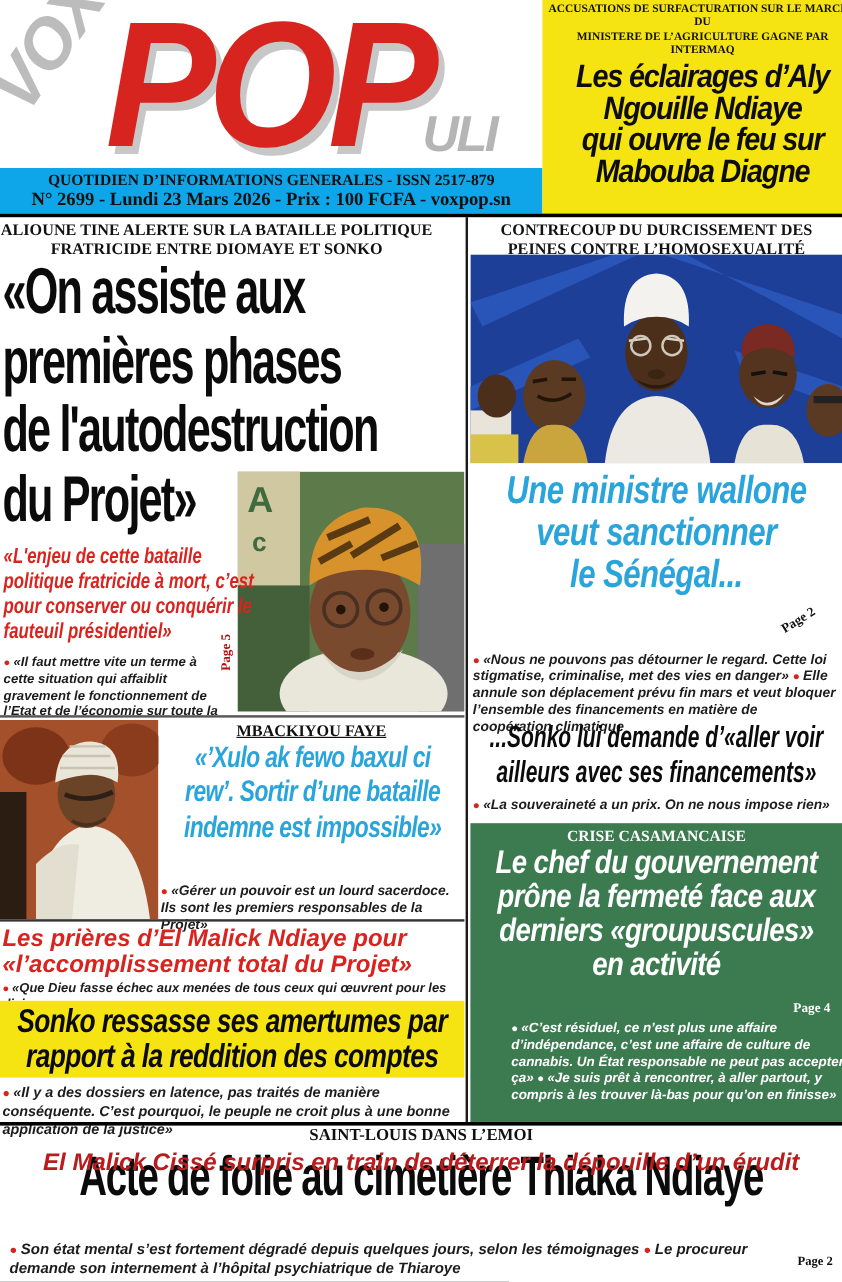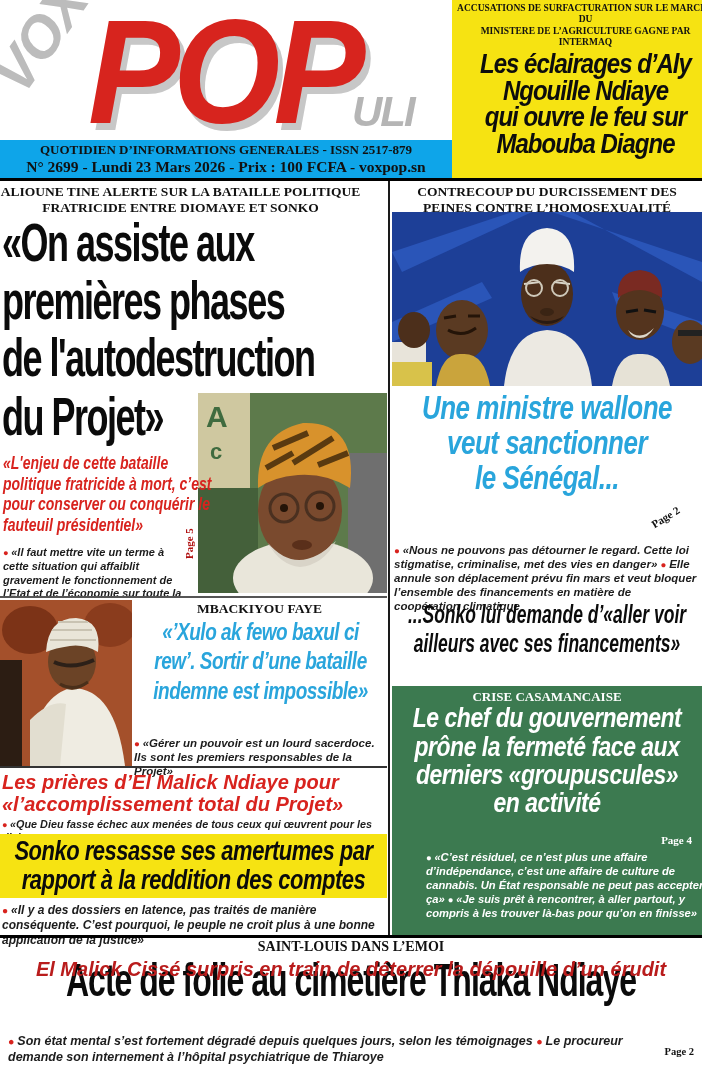--- a/index.html
+++ b/index.html
@@ -29,21 +29,21 @@
   .b.white::before { color:#fff; }
 
   
   .lc { position:absolute; left:0; top:181px; width:387px; height:754px; }
   .lc-headline1 { position:absolute; left:2px; top:33px; width:385px; font:900 36px "Liberation Sans",sans-serif; color:#0b0b0b; line-height:1.07; letter-spacing:-1.5px; transform:scaleY(1.5); transform-origin:top left; white-space:pre-line; }
   .photo1 { position:absolute; left:198px; top:212px; width:189px; height:200px; }
   .sub1 { position:absolute; left:3px; top:271px; width:228px; font:italic 800 14px "Liberation Sans",sans-serif; color:#d8231e; line-height:1.15; transform:scaleY(1.3); transform-origin:top left; white-space:pre-line; }
   .bul1 { position:absolute; left:3px; top:365px; width:184px; font:italic 600 11px "Liberation Sans",sans-serif; color:#1c1c1c; line-height:1.25; }
   .page5 { position:absolute; left:183px; top:378px; font:bold 11px "Liberation Serif",serif; color:#b01010; transform:rotate(-90deg); transform-origin:left top; }
   .hl1 { position:absolute; left:0; top:415px; width:387px; height:2px; background:#555; }
-  .kicker2 { position:absolute; left:132px; top:420px; width:255px; }
+  .kicker2 { position:absolute; left:132px; top:420px; width:255px;text-decoration:underline; }
   .photo2 { position:absolute; left:0; top:419px; width:132px; height:166px; }
   .hl2blue { position:absolute; left:134px; top:437px; width:253px; font:italic 800 19px "Liberation Sans",sans-serif; color:#29a5dc; line-height:1.18; letter-spacing:-0.5px; text-align:center; transform:scaleY(1.3); transform-origin:top center; white-space:pre-line; }
   .bul2 { position:absolute; left:134px; top:556px; width:253px; font:italic 600 11.5px "Liberation Sans",sans-serif; color:#1c1c1c; line-height:1.2; }
   .hl3 { position:absolute; left:0; top:585px; width:387px; height:2px; background:#333; }
   .head3 { position:absolute; left:2px; top:590px; width:385px; font:italic 900 20px "Liberation Sans",sans-serif; color:#d8231e; line-height:1.1; white-space:pre-line; }
   .bul3 { position:absolute; left:2px; top:637px; width:384px; font:italic 600 10.8px "Liberation Sans",sans-serif; color:#1c1c1c; line-height:1.2; }
   .yellowbox { position:absolute; left:0; top:653px; width:387px; height:64px; background:#f6e312; text-align:center; }
   .yb-head { font:italic 900 22px "Liberation Sans",sans-serif; color:#0b0b0b; line-height:1.05; letter-spacing:-0.5px; transform:scaleY(1.25); transform-origin:top center; white-space:pre-line; padding-top:2px; }
   .bul4 { position:absolute; left:2px; top:722px; width:384px; font:italic 600 12px "Liberation Sans",sans-serif; color:#1c1c1c; line-height:1.25; }
 
@@ -209,20 +209,21 @@
 veut sanctionner
 le Sénégal...</div>
     <div class="page2rot">Page 2</div>
     <div class="bulrc1">
       <span class="b red">«Nous ne pouvons pas détourner le regard. Cette loi stigmatise, criminalise, met des vies en danger»</span>
       <span class="b red">Elle annule son déplacement prévu fin mars et veut bloquer l’ensemble des financements en matière de coopération climatique</span>
     </div>
 
     <div class="hlblack2">...Sonko lui demande d’«aller voir
 ailleurs avec ses financements»</div>
+    <div class="bulrc2"><span class="b red">«La souveraineté a un prix. On ne nous impose rien»</span></div>
 
     <div class="greenbox">
       <div class="gb-kicker">CRISE CASAMANCAISE</div>
       <div class="gb-head">Le chef du gouvernement
 prône la fermeté face aux
 derniers «groupuscules»
 en activité</div>
       <div class="gb-page">Page 4</div>
       <div class="gb-bullets">
         <p><span class="b white">«C’est résiduel, ce n’est plus une affaire d’indépendance, c’est une affaire de culture de cannabis. Un État responsable ne peut pas accepter ça»</span>

